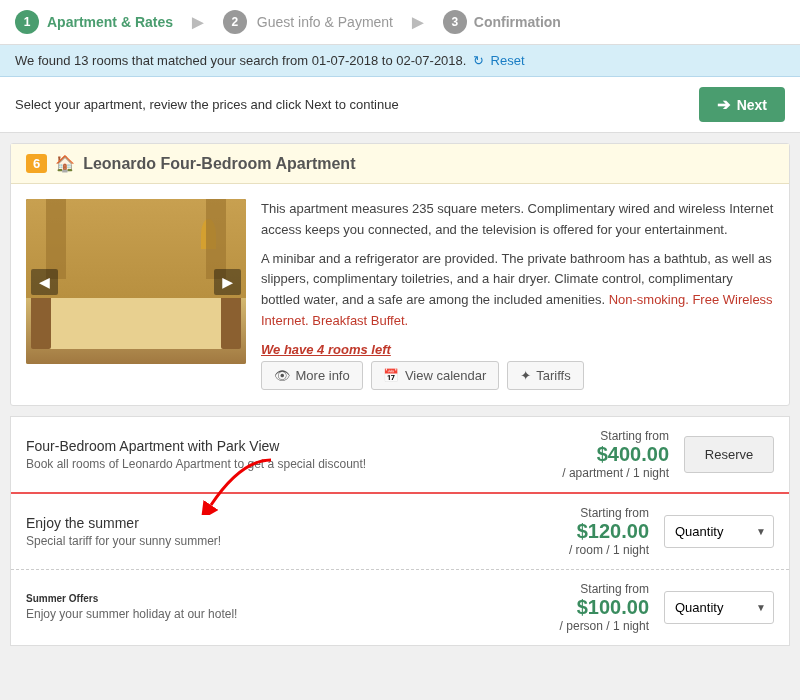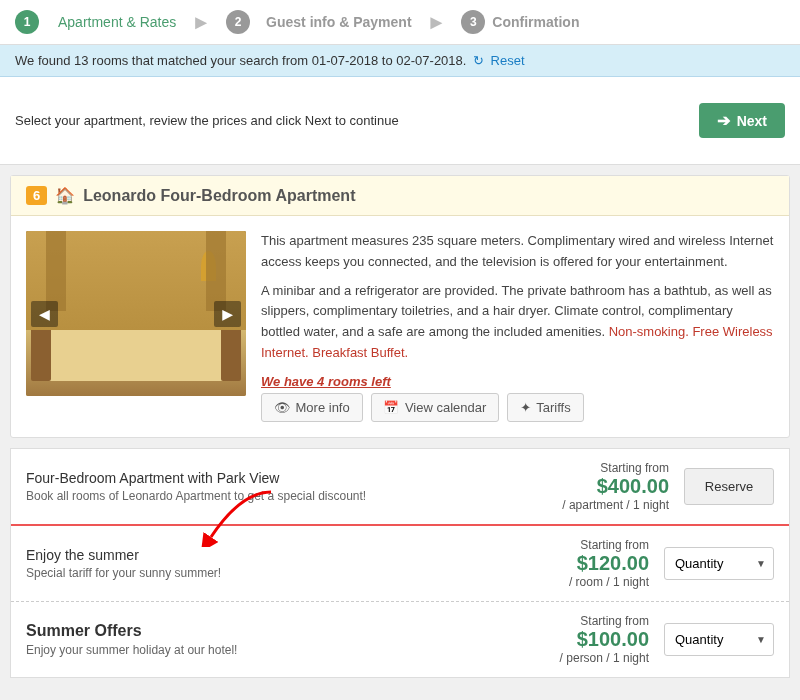--- a/index.html
+++ b/index.html
@@ -4,41 +4,41 @@
   <style>
     * { box-sizing: border-box; margin: 0; padding: 0; }
     body { font-family: Arial, sans-serif; font-size: 13px; color: #333; background: #f0f0f0; width: 800px; }
   </style>
 </head>
 <body>
 
 <div style="display:flex;align-items:center;background:#fff;border-bottom:1px solid #ddd;padding:10px 15px;">
   <div style="display:flex;align-items:center;">
     <div style="width:24px;height:24px;border-radius:50%;background:#4a9d6f;display:flex;align-items:center;justify-content:center;color:#fff;font-weight:bold;font-size:12px;">1</div>
-    <span style="margin-left:19px;font-weight:normal;font-size:14px;color:#4a9d6f;">Apartment &amp; Rates</span>
+    <span style="margin-left:8px;font-weight:bold;font-size:14px;color:#4a9d6f;">Apartment &amp; Rates</span>
   </div>
   <span style="margin:0 15px;color:#bbb;font-size:20px;">►</span>
   <div style="display:flex;align-items:center;">
     <div style="width:24px;height:24px;border-radius:50%;background:#999;display:flex;align-items:center;justify-content:center;color:#fff;font-weight:bold;font-size:12px;">2</div>
-    <span style="margin-left:16px;font-weight:bold;font-size:14px;color:#999;">Guest info &amp; Payment</span>
+    <span style="margin-left:10px;font-weight:normal;font-size:14px;color:#999;">Guest info &amp; Payment</span>
   </div>
   <span style="margin:0 15px;color:#bbb;font-size:20px;">►</span>
   <div style="display:flex;align-items:center;">
     <div style="width:24px;height:24px;border-radius:50%;background:#999;display:flex;align-items:center;justify-content:center;color:#fff;font-weight:bold;font-size:12px;">3</div>
     <span style="margin-left:7px;font-weight:bold;font-size:14px;color:#999;">Confirmation</span>
   </div>
 </div>
 
 <div style="background:#d6eef8;padding:8px 15px;font-size:13px;color:#333;border-bottom:1px solid #b5d8ec;">
   <span>We found 13 rooms that matched your search from 01-07-2018 to 02-07-2018.</span>
   <span style="color:#1a7dc4;margin:0 3px;">↻</span>
   <a style="color:#1a7dc4;text-decoration:none;cursor:pointer;margin-top:44px;">Reset</a>
 </div>
 
-<div style="background:#fff;padding:26px 15px;display:flex;align-items:center;justify-content:space-between;border-bottom:1px solid #ddd;">
+<div style="background:#fff;padding:10px 15px;display:flex;align-items:center;justify-content:space-between;border-bottom:1px solid #ddd;">
   <span>Select your apartment, review the prices and click Next to continue</span>
   <button style="background:#4a9d6f;color:#fff;border:none;padding:8px 18px;border-radius:4px;cursor:pointer;font-size:14px;font-weight:bold;display:flex;align-items:center;gap:6px;">
     <span style="font-size:16px;">➔</span>
     <span>Next</span>
   </button>
 </div>
 
 <div style="background:#fff;margin:10px;border:1px solid #ddd;border-radius:3px;">
 
   <div style="background:#fffbe6;border-bottom:1px solid #e8e0c0;padding:10px 15px;display:flex;align-items:center;gap:8px;">
@@ -142,21 +142,21 @@
         <option>1</option>
         <option>2</option>
         <option>3</option>
       </select>
       <span style="position:absolute;right:8px;top:50%;transform:translateY(-50%);font-size:10px;pointer-events:none;color:#555;">▼</span>
     </div>
   </div>
 
   <div style="display:flex;align-items:center;padding:12px 15px;">
     <div style="flex:1;">
-      <div style="font-weight:bold;font-size:16px;color:#333;">Summer Offers</div>
+      <div style="font-weight:bold;font-size:10px;color:#333;">Summer Offers</div>
       <div style="font-size:12px;color:#666;margin-top:3px;">Enjoy your summer holiday at our hotel!</div>
     </div>
     <div style="text-align:right;margin-right:15px;min-width:130px;">
       <div style="font-size:12px;color:#555;">Starting from</div>
       <div style="font-size:20px;font-weight:bold;color:#3a8c5f;">$100.00</div>
       <div style="font-size:12px;color:#555;">/ person / 1 night</div>
     </div>
     <div style="position:relative;display:inline-block;">
       <select style="border:1px solid #ccc;background:#fff;padding:8px 28px 8px 10px;border-radius:3px;cursor:pointer;font-size:13px;min-width:110px;appearance:none;-webkit-appearance:none;">
         <option>Quantity</option>

